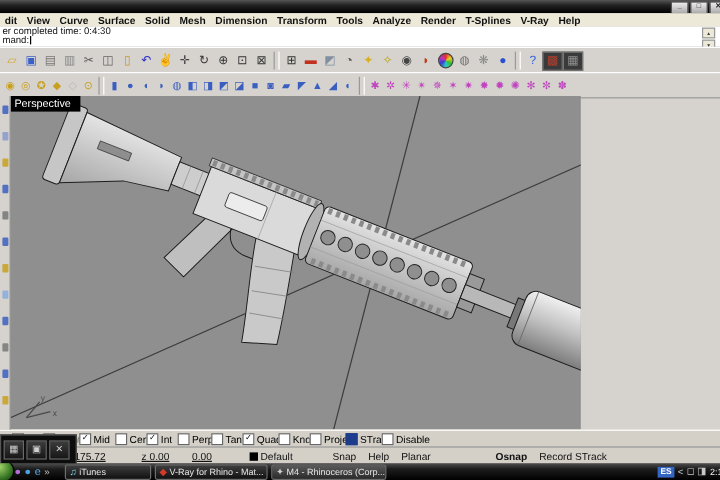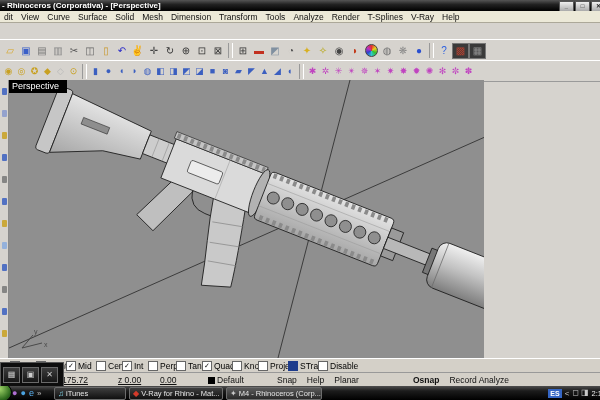--- a/index.html
+++ b/index.html
@@ -4,21 +4,21 @@
 <style>
   html,body{margin:0;padding:0;}
   body{width:600px;height:400px;overflow:hidden;font-family:"Liberation Sans",sans-serif;background:#d6d3ce;}
   #screen{position:absolute;top:0;left:0;width:600px;height:400px;overflow:hidden;background:#d6d3ce;}
   
   .titlebar{position:absolute;top:0;left:0;right:0;height:11px;background:linear-gradient(#555 0%,#222 40%,#000 100%);color:#fff;font-size:8px;font-weight:bold;line-height:11px;padding-left:2px;white-space:nowrap;}
   .win-controls{position:absolute;top:1px;right:-6px;display:flex;gap:1px;}
   .wbtn{width:13px;height:9px;background:linear-gradient(#eee,#aaa);border:1px solid #555;color:#222;font-size:6px;line-height:8px;text-align:center;}
   
   .menubar{position:absolute;top:11px;left:0;right:0;height:11px;background:#ece9d8;border-bottom:1px solid #aca899;display:flex;align-items:center;font-size:8.5px;color:#111;}
-  .menu-item{padding:0 4px;white-space:nowrap;}
+  .menu-item{padding:0 4px;white-space:nowrap;font-weight:bold;}
   
   .cmdarea{position:absolute;top:22px;left:0;right:0;height:17px;background:#fff;border-bottom:1px solid #808080;font-size:8px;color:#111;}
   .cmd-line{height:8px;line-height:8px;padding-left:2px;white-space:nowrap;}
   .caret{display:inline-block;width:1px;height:7px;background:#000;vertical-align:middle;margin-left:1px;}
   .cmd-spinner{position:absolute;right:4px;top:1px;display:flex;flex-direction:column;gap:1px;}
   .cmd-spinner span{width:9px;height:7px;font-size:4px;line-height:7px;text-align:center;background:#ece9d8;border:1px solid #999;color:#333;}
   
   .toolbar{position:absolute;left:0;right:0;background:#d6d3ce;border-top:1px solid #fff;display:flex;align-items:center;padding-left:2px;}
   .toolbar1{top:39px;height:21px;}
   .toolbar2{top:60px;height:20px;border-bottom:1px solid #9a9a9a;}
@@ -68,21 +68,20 @@
   .tray-chev{color:#ccc;font-size:8px;}
   .tray-ic{color:#c8c8c8;font-size:8px;line-height:1;}
   .tray-clock{color:#eee;font-size:7.5px;padding-right:1px;}
 </style>
 </head>
 <body>
 
 <div id="screen">
 
   <div class="titlebar">
-    <span>- Rhinoceros (Corporativa) - [Perspective]</span>
     <span class="win-controls">
         <span class="wbtn">_</span>
         <span class="wbtn">□</span>
         <span class="wbtn">✕</span>
       </span>
   </div>
 
   <div class="menubar">
       <span class="menu-item">dit</span>
       <span class="menu-item">View</span>
@@ -93,20 +92,28 @@
       <span class="menu-item">Dimension</span>
       <span class="menu-item">Transform</span>
       <span class="menu-item">Tools</span>
       <span class="menu-item">Analyze</span>
       <span class="menu-item">Render</span>
       <span class="menu-item">T-Splines</span>
       <span class="menu-item">V-Ray</span>
       <span class="menu-item">Help</span>
     </div>
 
+  <div class="cmdarea">
+    <div class="cmd-line">er completed time: 0:4:30</div>
+    <div class="cmd-line"><span>mand:</span><span class="caret"></span></div>
+    <div class="cmd-spinner">
+      <span>▲</span>
+      <span>▼</span>
+    </div>
+  </div>
 
   <div class="toolbar toolbar1">
       <span class="tb-btn">
         <span class="tb-glyph" style="color: rgb(216, 165, 32);">▱</span>
       </span>
       <span class="tb-btn">
         <span class="tb-glyph" style="color: rgb(58, 95, 200);">▣</span>
       </span>
       <span class="tb-btn">
         <span class="tb-glyph" style="color: rgb(119, 119, 119);">▤</span>
@@ -444,21 +451,21 @@
     <span class="sb-field" style="left:160px">0.00</span>
     <span class="sb-layer">
       <span class="swatch"></span>
       <span>Default</span>
     </span>
     <span class="sb-panes">
         <span class="sb-pane">Snap</span>
         <span class="sb-pane">Help</span>
         <span class="sb-pane">Planar</span>
         <span class="sb-pane active">Osnap</span>
-        <span class="sb-pane">Record Analyze</span>
+        <span class="sb-pane">Record STrack</span>
       </span>
   </div>
 
   <div class="floatpanel">
       <span class="fp-btn">▦</span>
       <span class="fp-btn">▣</span>
       <span class="fp-btn">✕</span>
     </div>
 
   <div class="taskbar">

